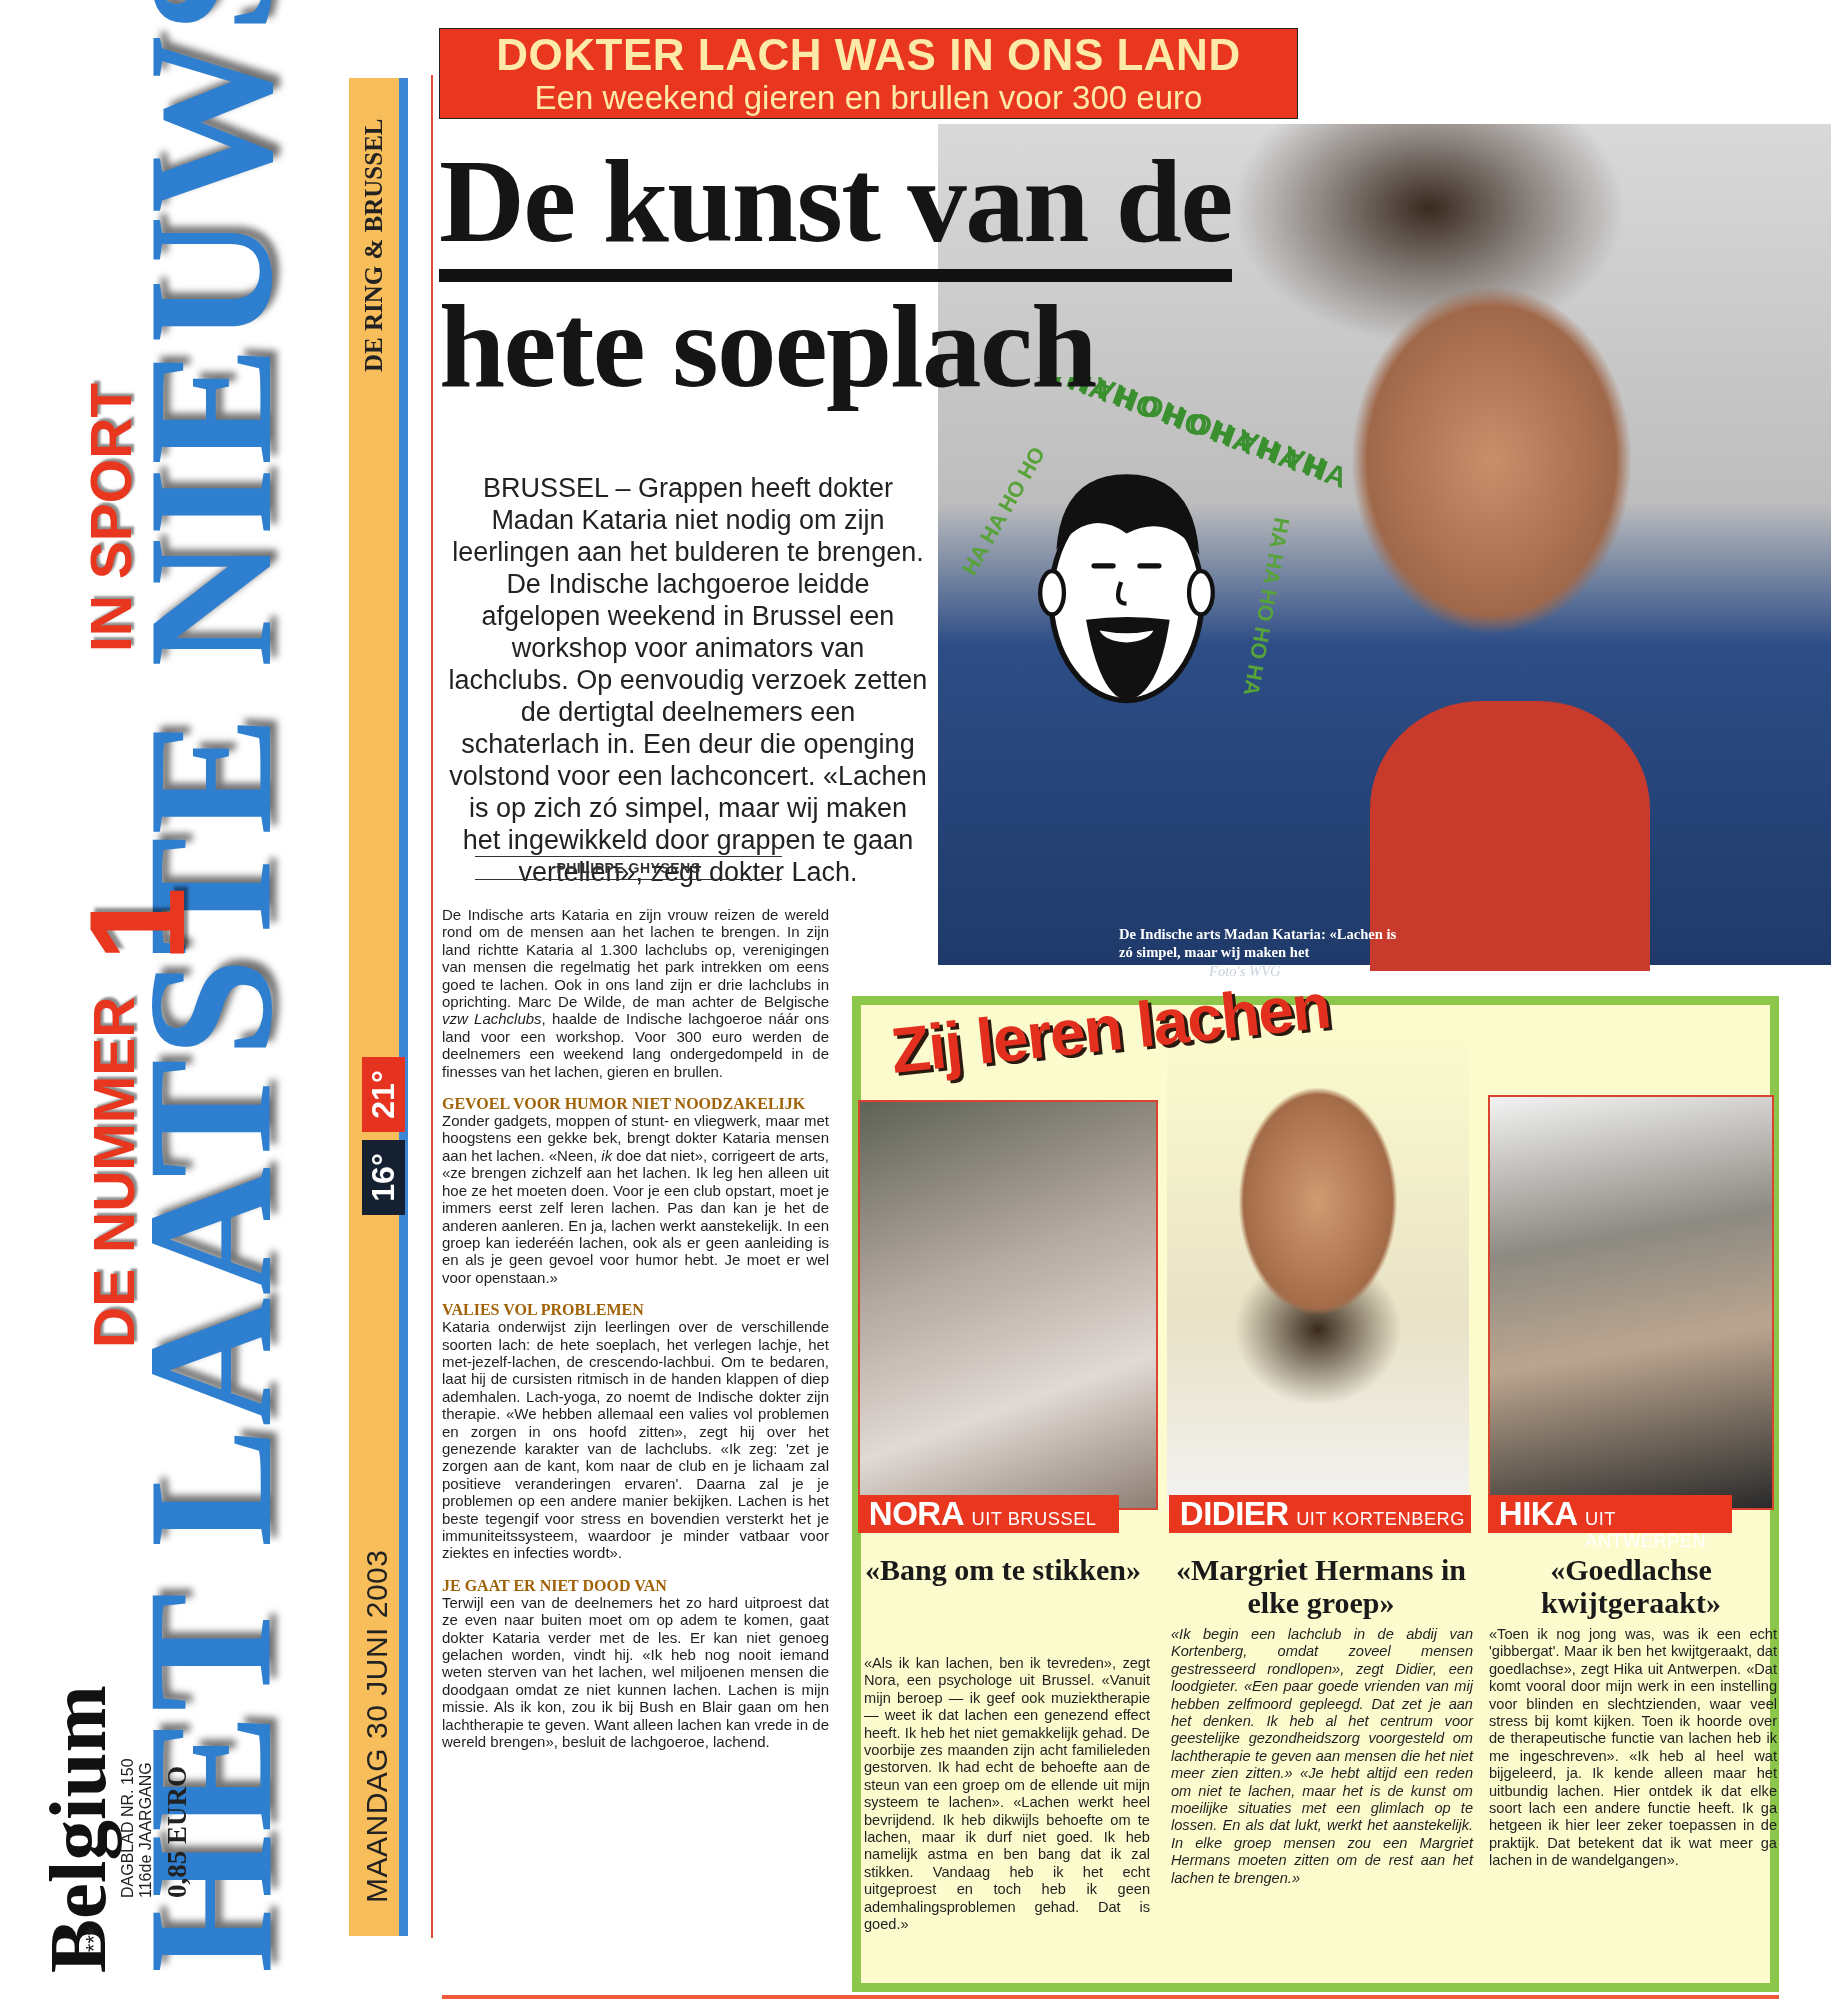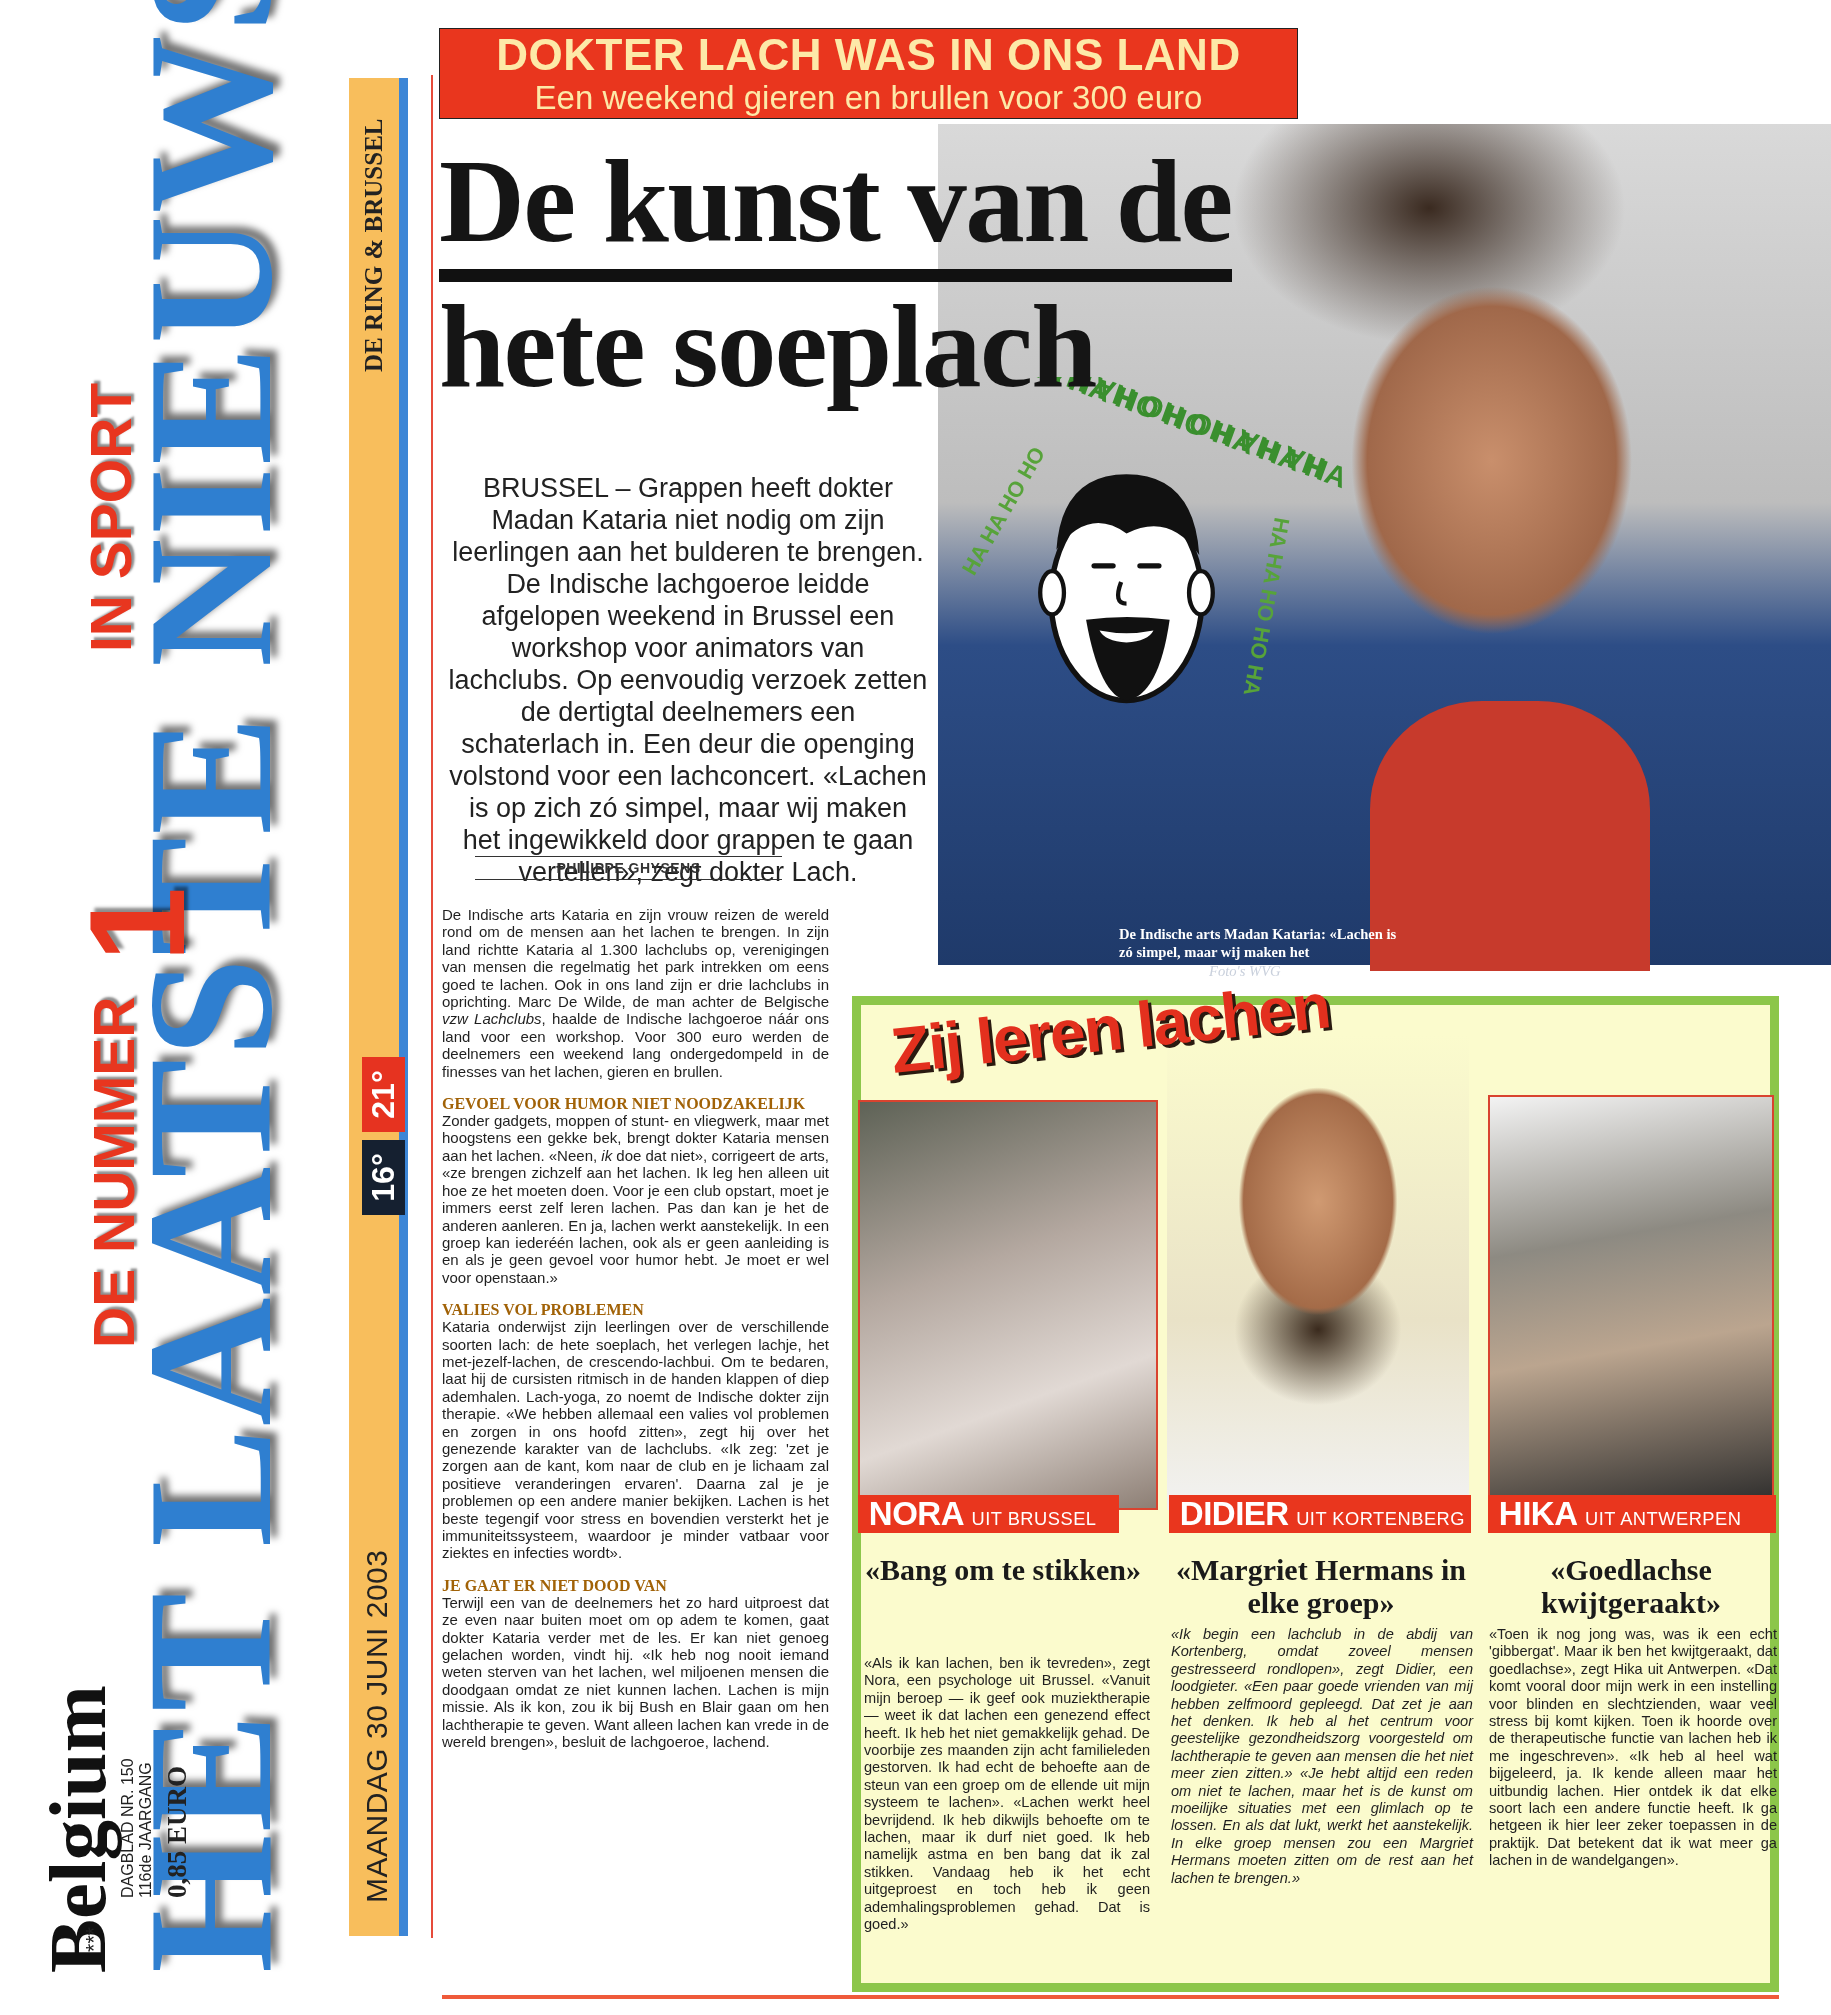--- a/index.html
+++ b/index.html
@@ -59,21 +59,21 @@
   .box-title { left:895px; top:1014px; font-family:"Liberation Sans", sans-serif; font-weight:bold; font-size:64px; color:#e3301e; transform:rotate(-6deg); transform-origin:0 100%; text-shadow:3.2px 3.2px 0 #2a1a10; letter-spacing:-1.6px; }
   .photo { position:absolute; border:2.2px solid #d9432f; box-sizing:border-box; }
   .p1 { left:858px; top:1100px; width:300px; height:410px; background:linear-gradient(160deg,#5e6256 0%,#b4a8a0 40%,#e1d9d4 70%,#8d7f75 100%); }
   .p2 { left:1167px; top:1035px; width:302px; height:475px; background:radial-gradient(ellipse 124px 178px at 50% 35%,#d09a72 0%,#a46b48 60%,rgba(0,0,0,0) 64%), radial-gradient(ellipse 119px 108px at 50% 62%,#3a2a1d 0%,rgba(0,0,0,0) 70%), linear-gradient(180deg,#fbfbcd 0%,#e9e2c7 60%,#f2f2f2 100%); border:none; }
   .p3 { left:1488px; top:1095px; width:286px; height:415px; background:linear-gradient(170deg,#f3f3f3 0%,#8d8a82 35%,#bba58f 60%,#2a2a2a 100%); }
   .namebar { position:absolute; top:1495px; height:38px; background:#e9361e; color:#fff; display:flex; align-items:baseline; padding-left:10.8px; box-sizing:border-box; }
   .namebar .nm { font-weight:bold; font-size:33px; line-height:38px; letter-spacing:-0.5px; }
   .namebar .from { font-size:18.3px; margin-left:7.5px; letter-spacing:0.5px; }
   .nb1 { left:858px; width:261px; }
   .nb2 { left:1169px; width:302px; }
-  .nb3 { left:1488px; width:288px; }
+  .nb3 { left:1488px; width:244px; }
   .quote { position:absolute; top:1553px; font-family:"Liberation Serif", serif; font-weight:bold; font-size:30px; line-height:33px; text-align:center; color:#1a1a1a; }
   .q1 { left:863px; width:280px; }
   .q2 { left:1170px; width:302px; }
   .q3 { left:1488px; width:286px; }
   .sbody { position:absolute; font-size:14.6px; line-height:17.4px; color:#1f1f1f; text-align:justify; }
   .s1 { left:864px; top:1623px; width:286px;margin-top:32px; }
   .s2 { left:1171px; top:1626px; width:302px;font-style:italic; }
   .s3 { left:1489px; top:1626px; width:288px; }
 
   .bottom-rule { left:442px; top:1995px; width:1337px; height:4.3px; background:#ef5a3a; }

